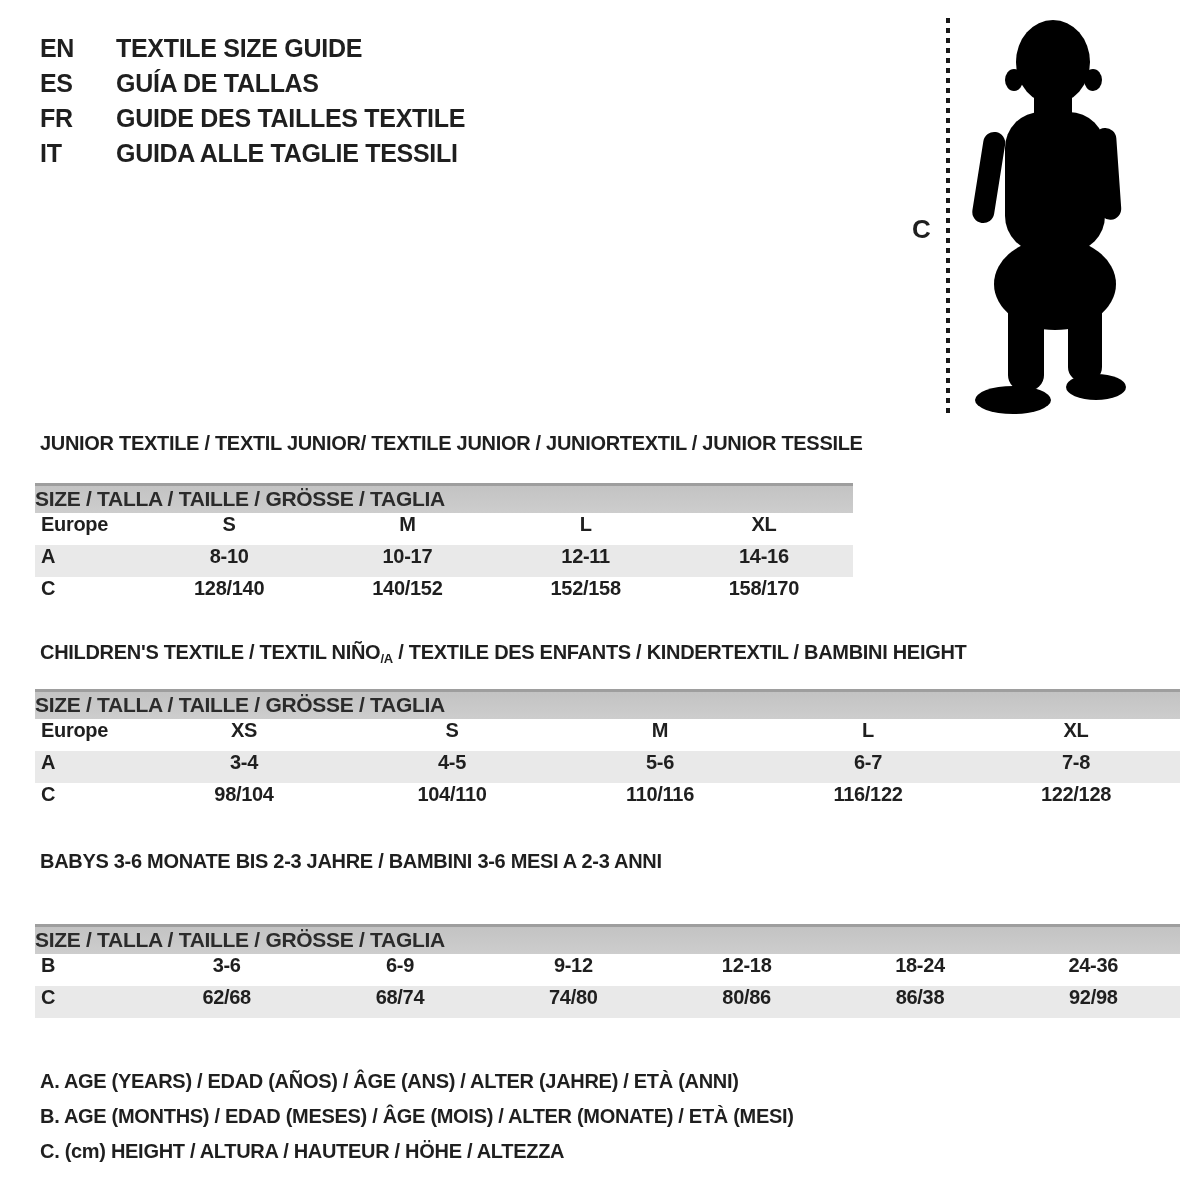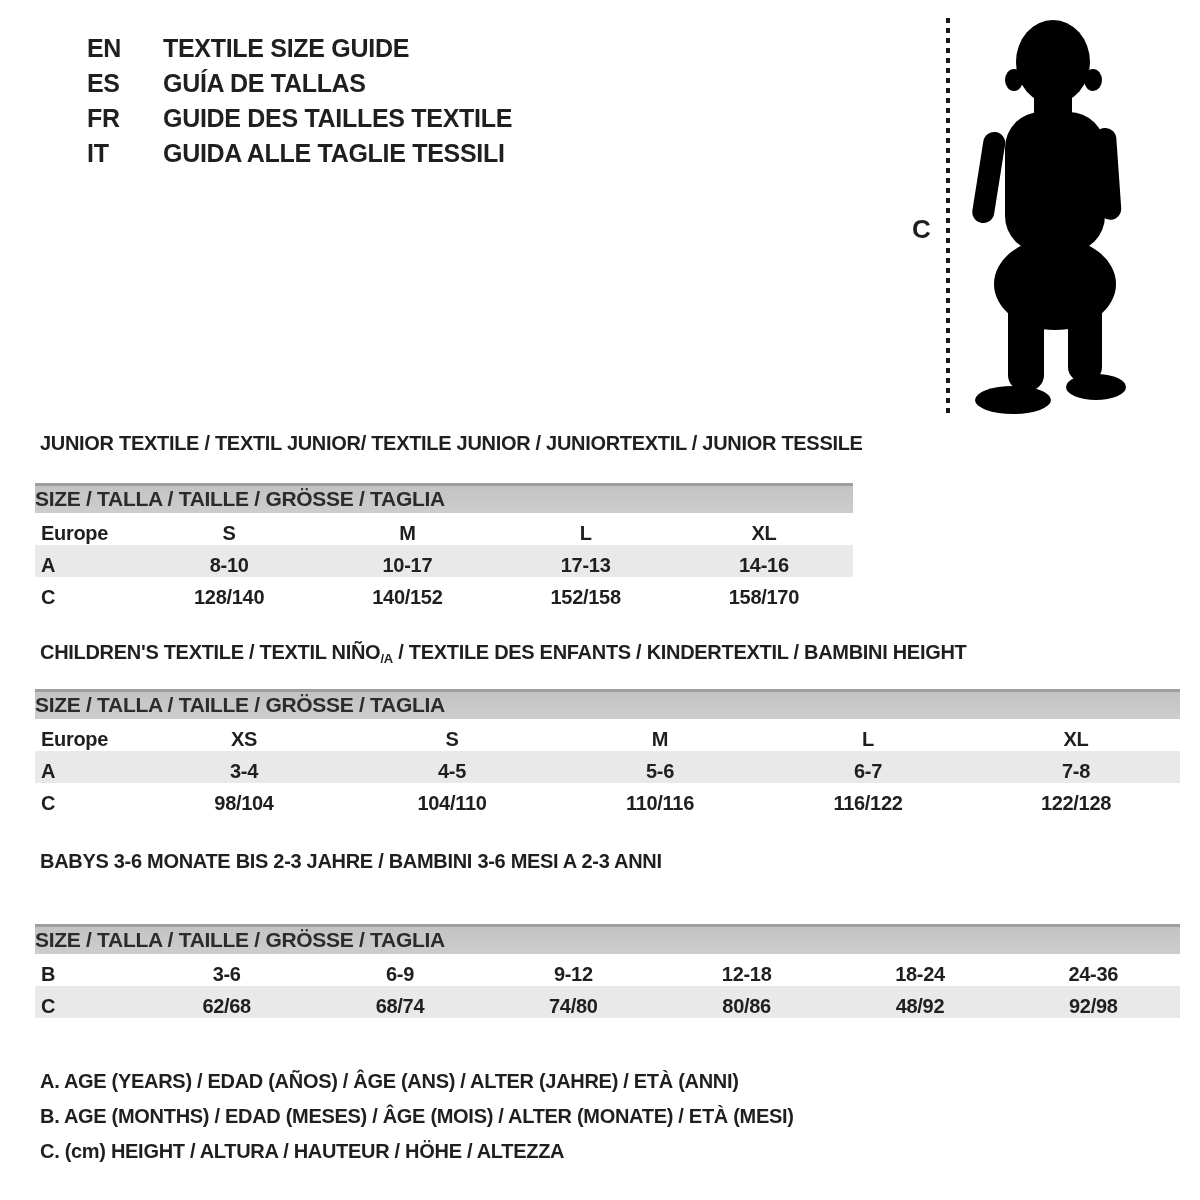--- a/index.html
+++ b/index.html
@@ -5,21 +5,21 @@
   * { margin:0; padding:0; box-sizing:border-box; }
   html,body { background:#ffffff; }
   .page {
     position:relative; width:1200px; height:1200px; background:#ffffff;
     font-family:"Liberation Sans","DejaVu Sans",sans-serif;
     font-weight:bold; color:#1f1f1f; overflow:hidden;
     letter-spacing:-0.3px;
   }
 
   
-  .langs { position:absolute; left:40px; top:31px;margin-left:47px; }
+  .langs { position:absolute; left:40px; top:31px; }
   .lang-row { display:flex; height:35px; align-items:center; font-size:25px; }
   .lang-code { width:76px; }
 
   
   .measure-line {
     position:absolute; left:946px; top:18px; width:4px; height:396px;
     background:repeating-linear-gradient(to bottom,#161616 0 5px,transparent 5px 10px);
   }
   .c-label { position:absolute; left:912px; top:214px; font-size:26px; }
   .toddler { position:absolute; left:958px; top:16px; }
@@ -30,21 +30,21 @@
   .two-line { line-height:33px; }
 
   
   .tbl { position:absolute; left:35px; }
   .tbl-head {
     height:30px; border-top:3px solid #9e9e9e;
     background:linear-gradient(#c3c3c3,#cdcdcd);
     font-size:21px; line-height:26px; padding-left:0; color:#2b2b2b;
     white-space:nowrap; overflow:hidden;
   }
-  .tbl-row { display:flex; height:32px; align-items:flex-end; font-size:20px; }
+  .tbl-row { display:flex; height:32px; align-items:flex-start; font-size:20px; }
   .tbl-row.shaded { background:#e9e9e9; }
   .cell { flex:1; text-align:center; }
   .cell.label { flex:0 0 105px; text-align:left; padding-left:6px; }
 
   .tbl-junior   { top:483px; width:818px;  }
   .tbl-children { top:689px; width:1145px; }
   .tbl-babies   { top:924px; width:1145px; }
 
   
   .legend { position:absolute; left:40px; top:1064px; font-size:20px; }
@@ -100,21 +100,21 @@
       <span class="cell label">Europe</span>
       <span class="cell">S</span>
       <span class="cell">M</span>
       <span class="cell">L</span>
       <span class="cell">XL</span>
     </div>
     <div class="tbl-row shaded">
       <span class="cell label">A</span>
       <span class="cell">8-10</span>
       <span class="cell">10-17</span>
-      <span class="cell">17-13</span>
+      <span class="cell">12-11</span>
       <span class="cell">14-16</span>
     </div>
     <div class="tbl-row">
       <span class="cell label">C</span>
       <span class="cell">128/140</span>
       <span class="cell">140/152</span>
       <span class="cell">152/158</span>
       <span class="cell">158/170</span>
     </div>
   </div>
@@ -161,21 +161,21 @@
       <span class="cell">12-18</span>
       <span class="cell">18-24</span>
       <span class="cell">24-36</span>
     </div>
     <div class="tbl-row shaded">
       <span class="cell label">C</span>
       <span class="cell">62/68</span>
       <span class="cell">68/74</span>
       <span class="cell">74/80</span>
       <span class="cell">80/86</span>
-      <span class="cell">48/92</span>
+      <span class="cell">86/38</span>
       <span class="cell">92/98</span>
     </div>
   </div>
 
   <div class="legend">
     <div class="legend-line">A. AGE (YEARS) / EDAD (AÑOS) / ÂGE (ANS) / ALTER (JAHRE) / ETÀ (ANNI)</div>
     <div class="legend-line">B. AGE (MONTHS) / EDAD (MESES) / ÂGE (MOIS) / ALTER (MONATE) / ETÀ (MESI)</div>
     <div class="legend-line">C. (cm) HEIGHT / ALTURA / HAUTEUR / HÖHE / ALTEZZA</div>
   </div>
 

